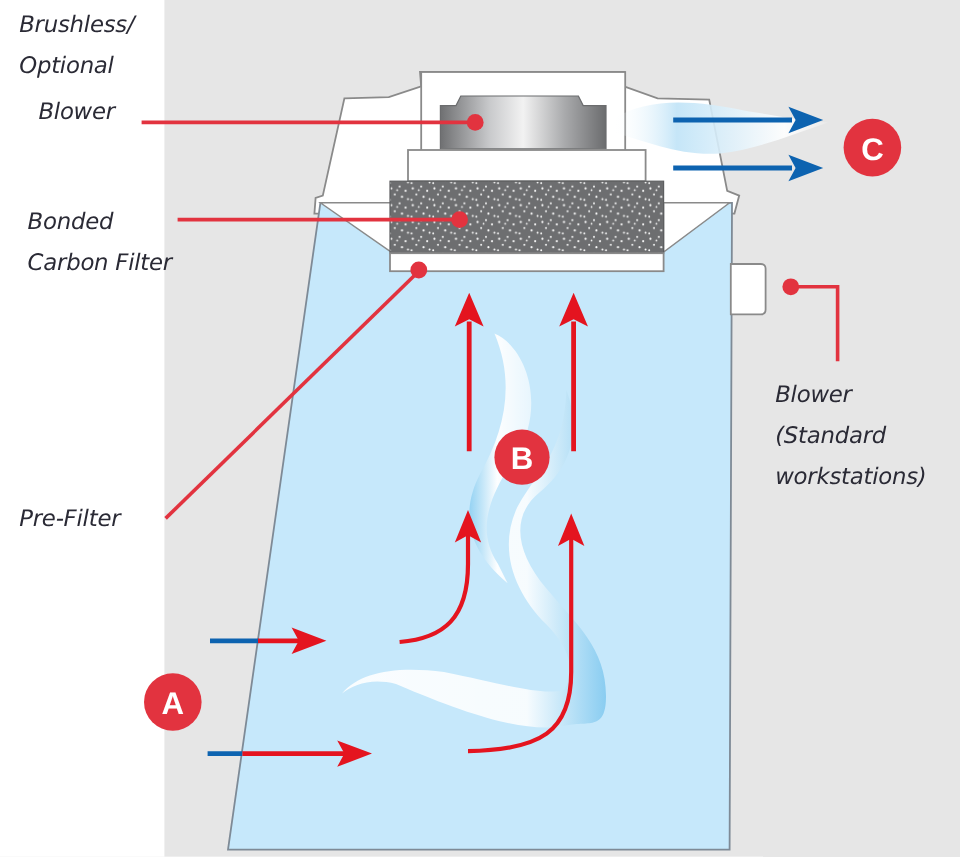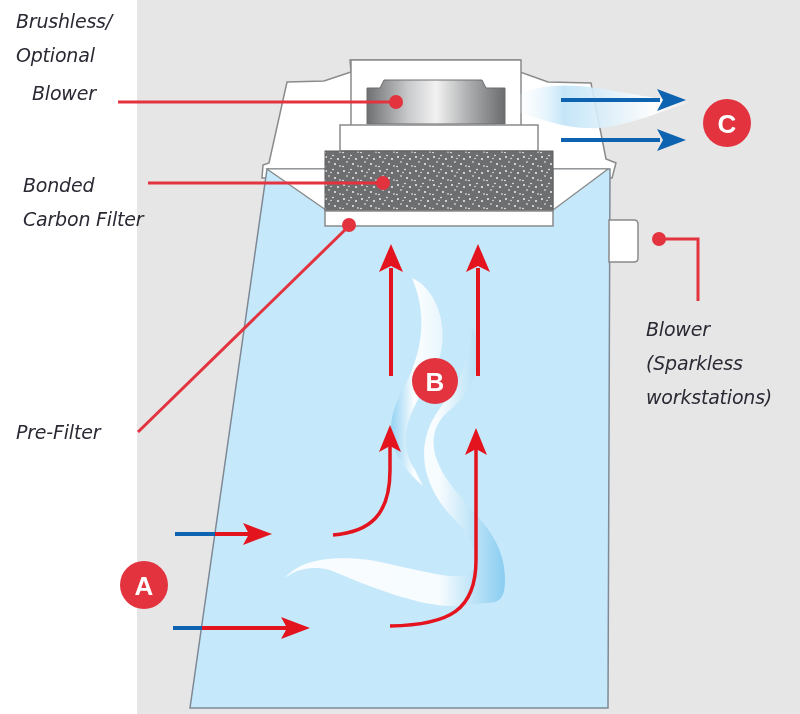--- a/index.html
+++ b/index.html
@@ -156,16 +156,16 @@
     <span>Bonded</span>
     <span>Carbon Filter</span>
   </div>
 
   <div class="label" style="left:16px; top:415px;">
     <span>Pre-Filter</span>
   </div>
 
   <div class="label" style="left:646px; top:312px;">
     <span>Blower</span>
-    <span>(Sparkless</span>
+    <span>(Standard</span>
     <span>workstations)</span>
   </div>
 </div>
 
 </body></html>

